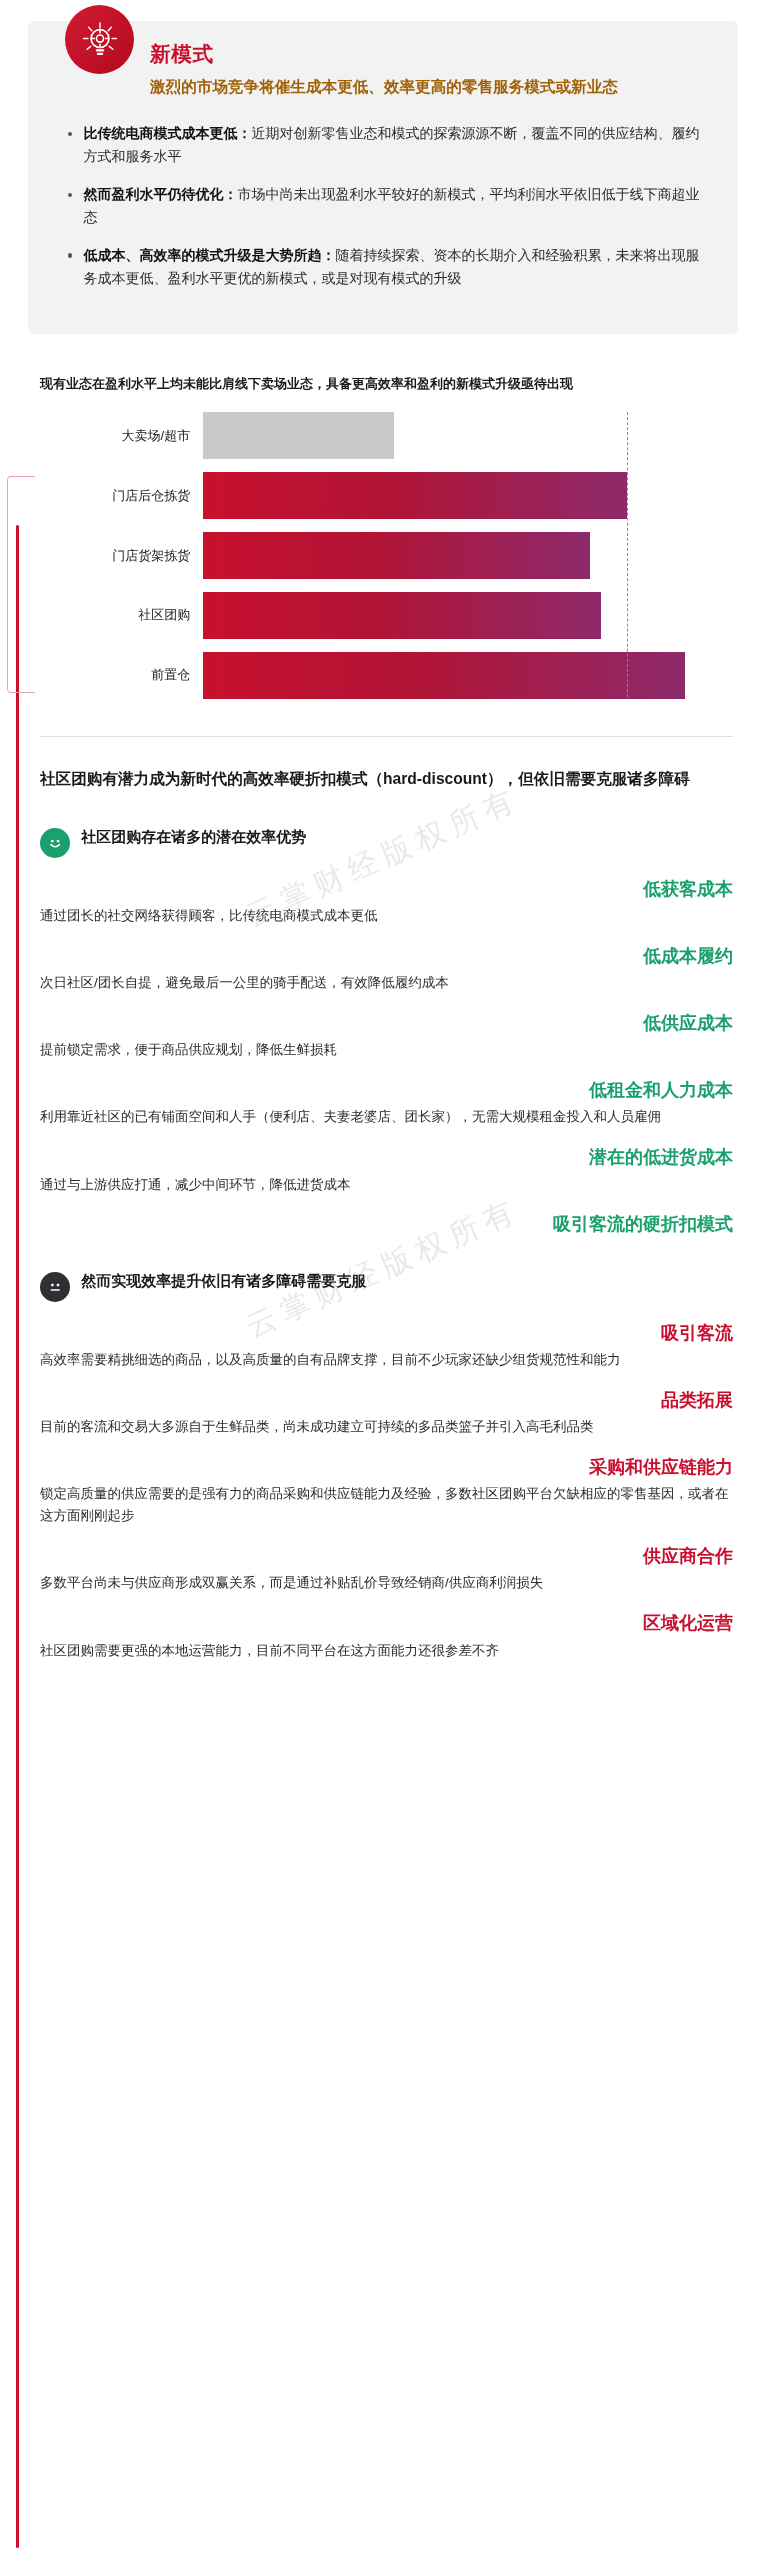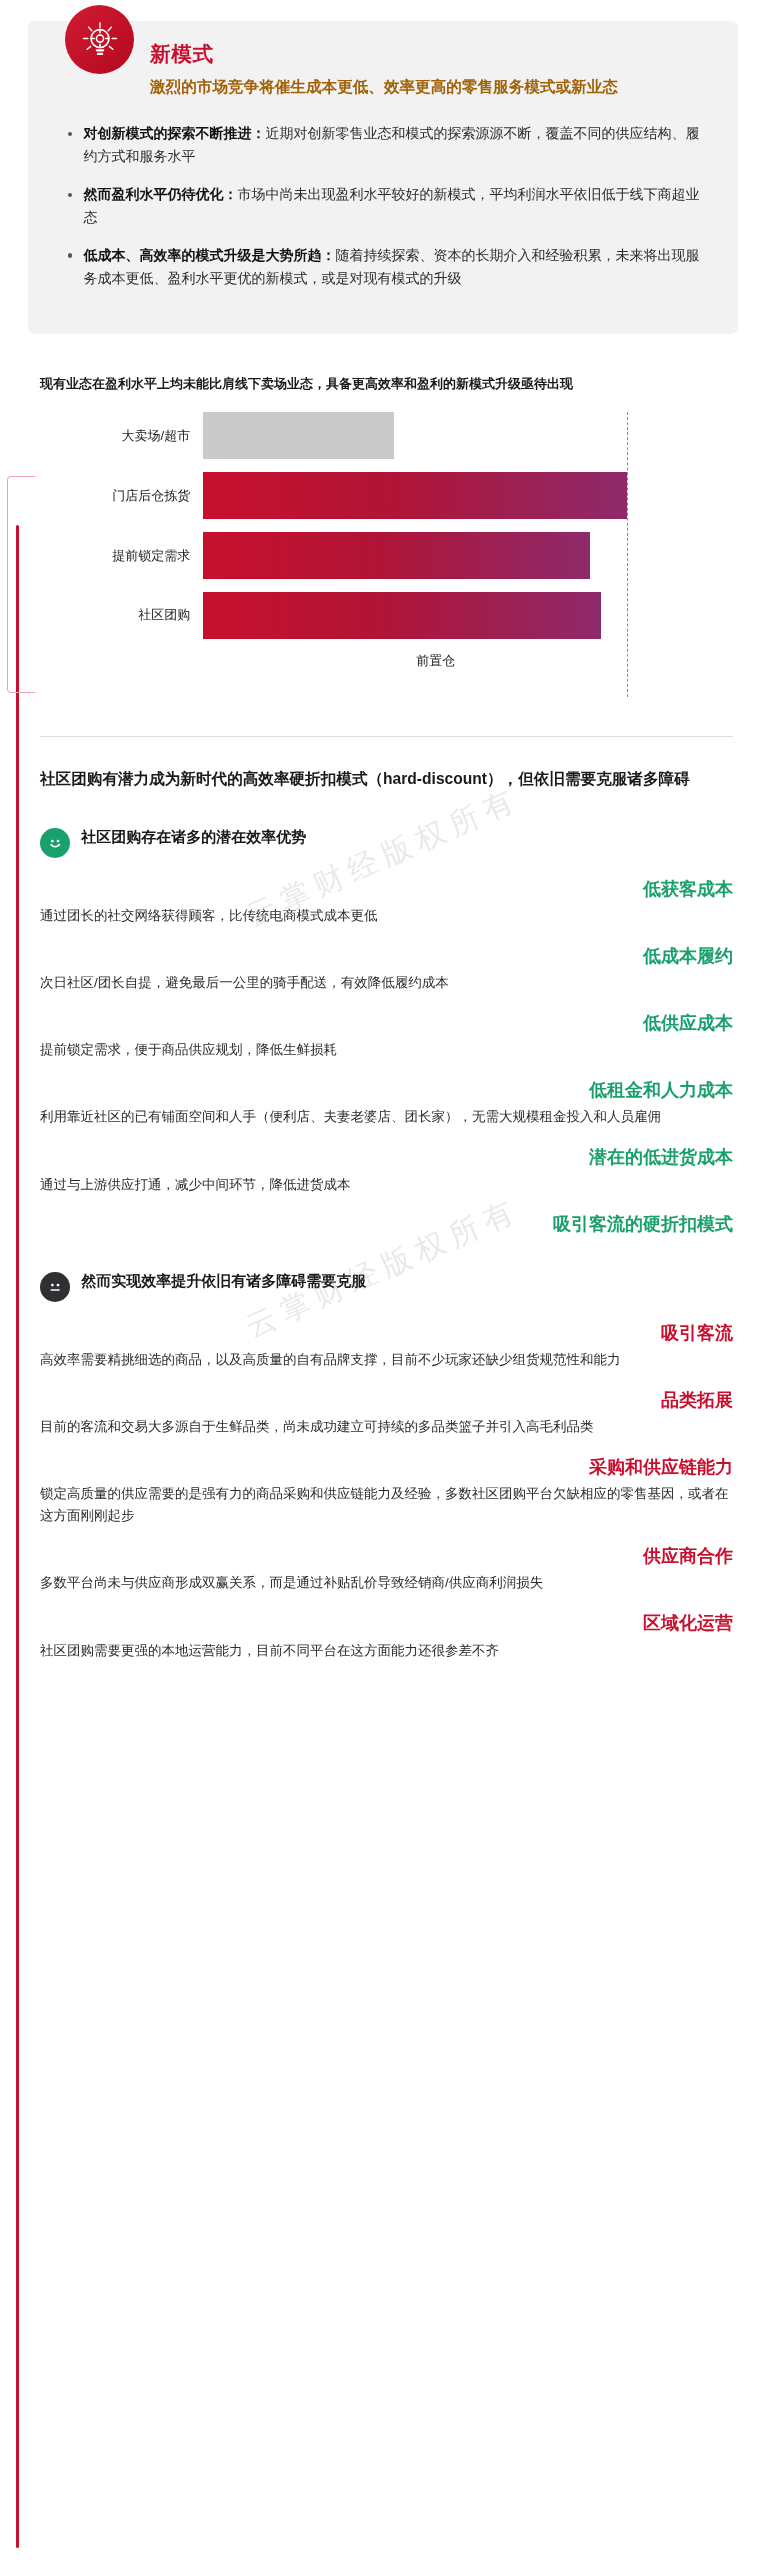--- a/index.html
+++ b/index.html
@@ -111,21 +111,21 @@
     margin-top: 18.4px;
     position: relative;
   }
   .chart-rows { position: relative; }
   .chart-row {
     display: flex;
     align-items: center;
     height: 47px;
     margin-bottom: 12.8px;
   }
-  .chart-row:last-child { margin-bottom: 16px; flex-direction: column; }
+  .chart-row:last-child { margin-bottom: 16px; }
   .chart-label {
     width: 163px;
     text-align: right;
     padding-right: 12.8px;
     font-size: 13px;
     color: #222;
     white-space: nowrap;
   }
   .chart-barzone {
     flex: 1;
@@ -263,21 +263,21 @@
     </svg>
   </div>
 
   <div class="hero-head">
     <div class="hero-title">新模式</div>
     <div class="hero-sub">激烈的市场竞争将催生成本更低、效率更高的零售服务模式或新业态</div>
   </div>
 
   <ul class="hero-list">
     <li>
-      <b>对创新模式的探索不断推进：</b><span>近期对创新零售业态和模式的探索源源不断，覆盖不同的供应结构、履约方式和服务水平</span>
+      <b>比传统电商模式成本更低：</b><span>近期对创新零售业态和模式的探索源源不断，覆盖不同的供应结构、履约方式和服务水平</span>
     </li>
     <li>
       <b>然而盈利水平仍待优化：</b><span>市场中尚未出现盈利水平较好的新模式，平均利润水平依旧低于线下商超业态</span>
     </li>
     <li>
       <b>低成本、高效率的模式升级是大势所趋：</b><span>随着持续探索、资本的长期介入和经验积累，未来将出现服务成本更低、盈利水平更优的新模式，或是对现有模式的升级</span>
     </li>
   </ul>
 </div>
 
@@ -294,21 +294,21 @@
             <div class="bar gray" style="width: 36%;"></div>
           </div>
         </div>
         <div class="chart-row">
           <div class="chart-label">门店后仓拣货</div>
           <div class="chart-barzone">
             <div class="bar grad" style="width: 80%;"></div>
           </div>
         </div>
         <div class="chart-row">
-          <div class="chart-label">提前锁定需求</div>
+          <div class="chart-label">门店货架拣货</div>
           <div class="chart-barzone">
             <div class="bar grad" style="width: 73%;"></div>
           </div>
         </div>
         <div class="chart-row">
           <div class="chart-label">社区团购</div>
           <div class="chart-barzone">
             <div class="bar grad" style="width: 75%;"></div>
           </div>
         </div>

